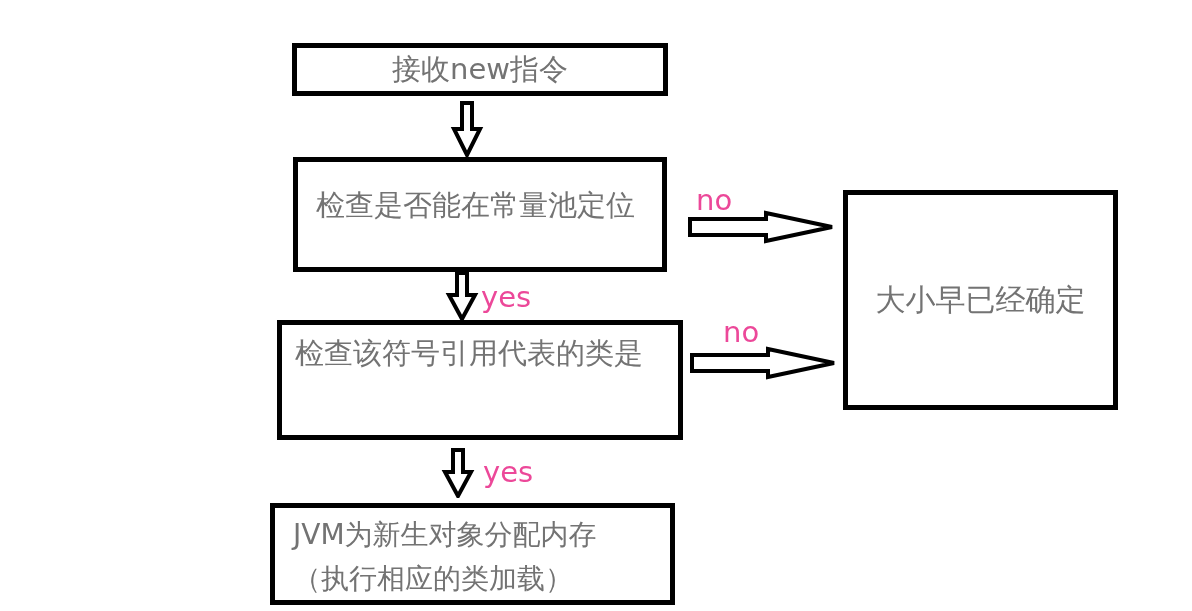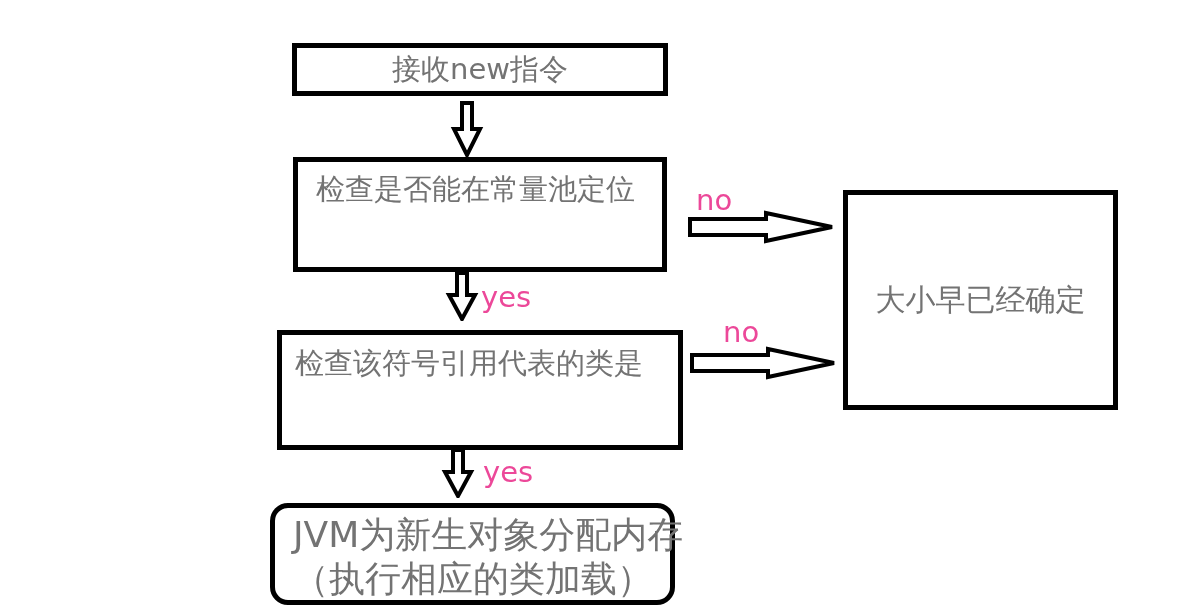--- a/index.html
+++ b/index.html
@@ -29,34 +29,34 @@
   }
   
   .node-receive {
     left: 292px; top: 43px; width: 376px; height: 53px;
     display: flex; align-items: center; justify-content: center;
     font-size: 29px;
   }
   
   .node-constant-pool {
     left: 293px; top: 157px; width: 374px; height: 115px;
-    padding: 0 0 0 18px;
+    padding: 16px 0 0 18px;
     font-size: 29px; line-height: 54px;
   }
   
   .node-class-state {
     left: 277px; top: 320px; width: 406px; height: 120px;
     padding: 4px 4px 0 13px;
-    font-size: 29px; line-height: 48px; margin-top: 10px;
+    font-size: 29px; line-height: 48px;
   }
   
   .node-allocate {
     left: 270px; top: 503px; width: 405px; height: 102px;
     padding: 5px 0 0 18px;
-    font-size: 36px; line-height: 44px; border-radius: 18px;
+    font-size: 28px; line-height: 44px;
   }
   
   .node-class-loading {
     left: 843px; top: 190px; width: 275px; height: 220px;
     display: flex; align-items: center; justify-content: center;
     font-size: 30px;
   }
   .edge-label {
     position: absolute;
     font-size: 29px;

